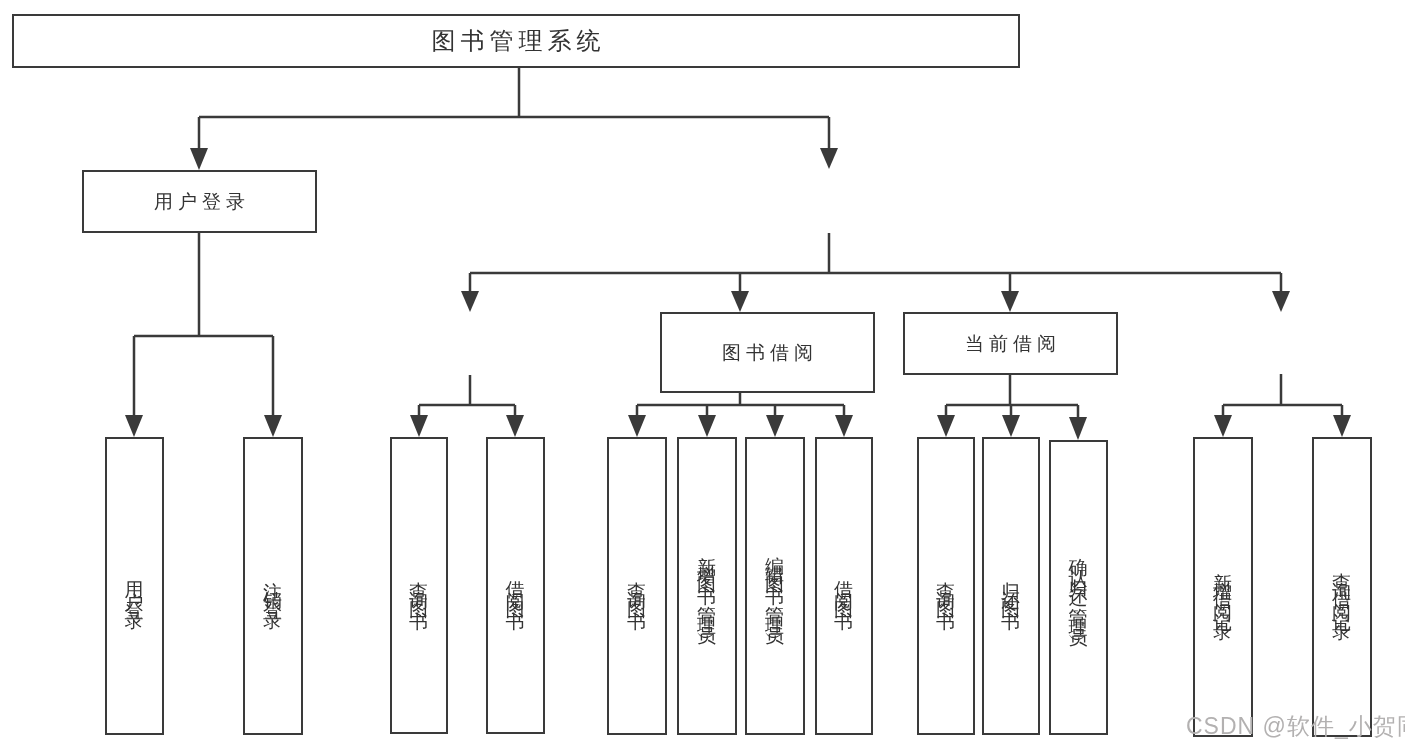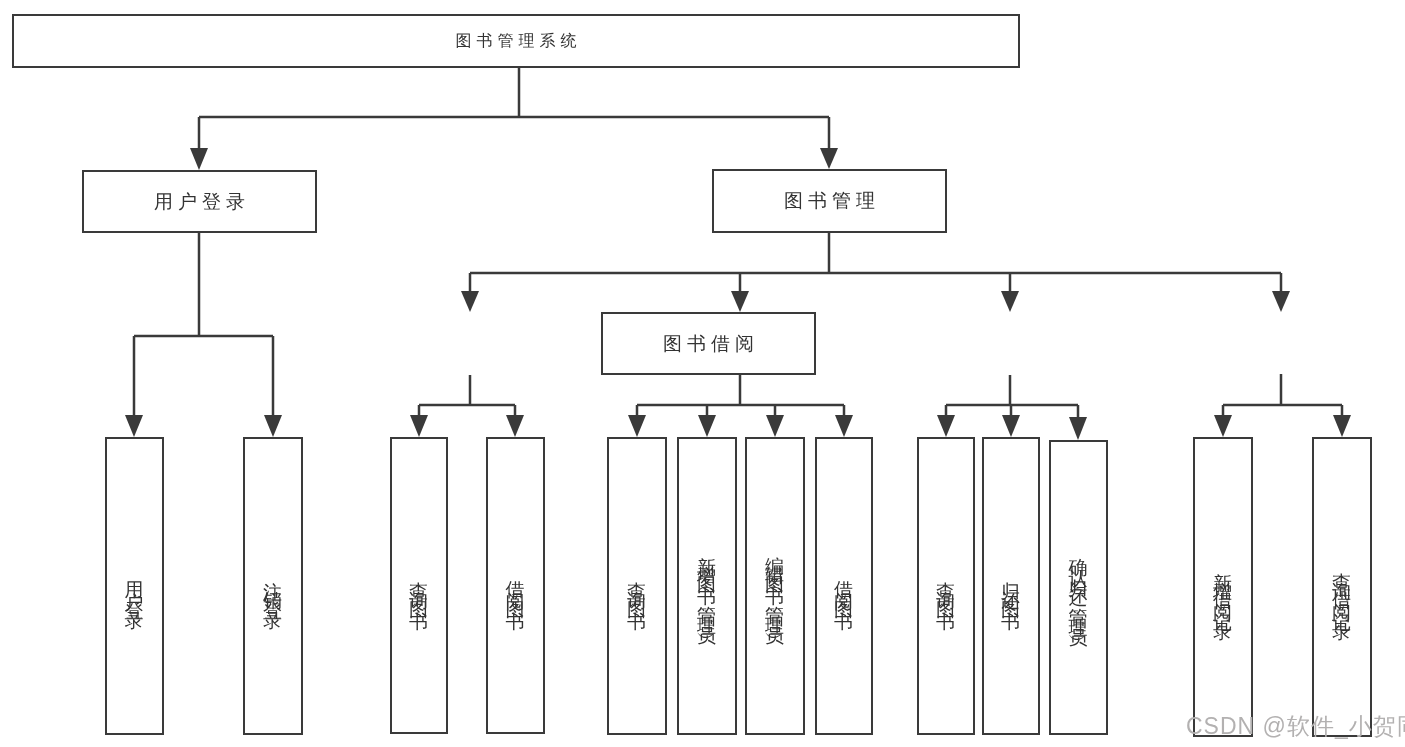--- a/index.html
+++ b/index.html
@@ -30,21 +30,21 @@
     justify-content: center;
     color: #333333;
     z-index: 2;
   }
   .h-node {
     font-size: 19px;
     letter-spacing: 5px;
     text-indent: 5px; 
     white-space: nowrap;
   }
-  .root-node { font-size: 16px; }
+  .root-node { font-size: 24px; }
   .leaf {
     writing-mode: vertical-rl;
     text-orientation: mixed;
     font-size: 19px;
     letter-spacing: 10px;
     line-height: 1;
     white-space: nowrap;
   }
   .watermark {
     position: absolute;
@@ -105,23 +105,23 @@
       <polygon points="1069,417 1087,417 1078,440"></polygon>
 
       <polygon points="1214,415 1232,415 1223,437"></polygon>
       <polygon points="1333,415 1351,415 1342,437"></polygon>
     </g>
   </svg>
 
   <div class="node h-node root-node" style="left:12px; top:14px; width:1008px; height:54px;">图书管理系统</div>
 
   <div class="node h-node" style="left:82px; top:170px; width:235px; height:63px;">用户登录</div>
-  <div class="node h-node" style="left:712px; top:169px; width:235px; height:64px;">图书管理</div>
 
-  <div class="node h-node" style="left:601px; top:312px; width:215px; height:63px;">图书借阅</div>
+  <div class="node h-node" style="left:660px; top:312px; width:215px; height:81px;">图书借阅</div>
+  <div class="node h-node" style="left:903px; top:312px; width:215px; height:63px;">当前借阅</div>
 
   <div class="node leaf" style="left:105px; top:437px; width:59px; height:298px;">用户登录</div>
   <div class="node leaf" style="left:243px; top:437px; width:60px; height:298px;">注销登录</div>
 
   <div class="node leaf" style="left:390px; top:437px; width:58px; height:297px;">查询图书</div>
   <div class="node leaf" style="left:486px; top:437px; width:59px; height:297px;">借阅图书</div>
 
   <div class="node leaf" style="left:607px; top:437px; width:60px; height:298px;">查询图书</div>
   <div class="node leaf" style="left:677px; top:437px; width:60px; height:298px;">新增图书（管理员）</div>
   <div class="node leaf" style="left:745px; top:437px; width:60px; height:298px;">编辑图书（管理员）</div>

